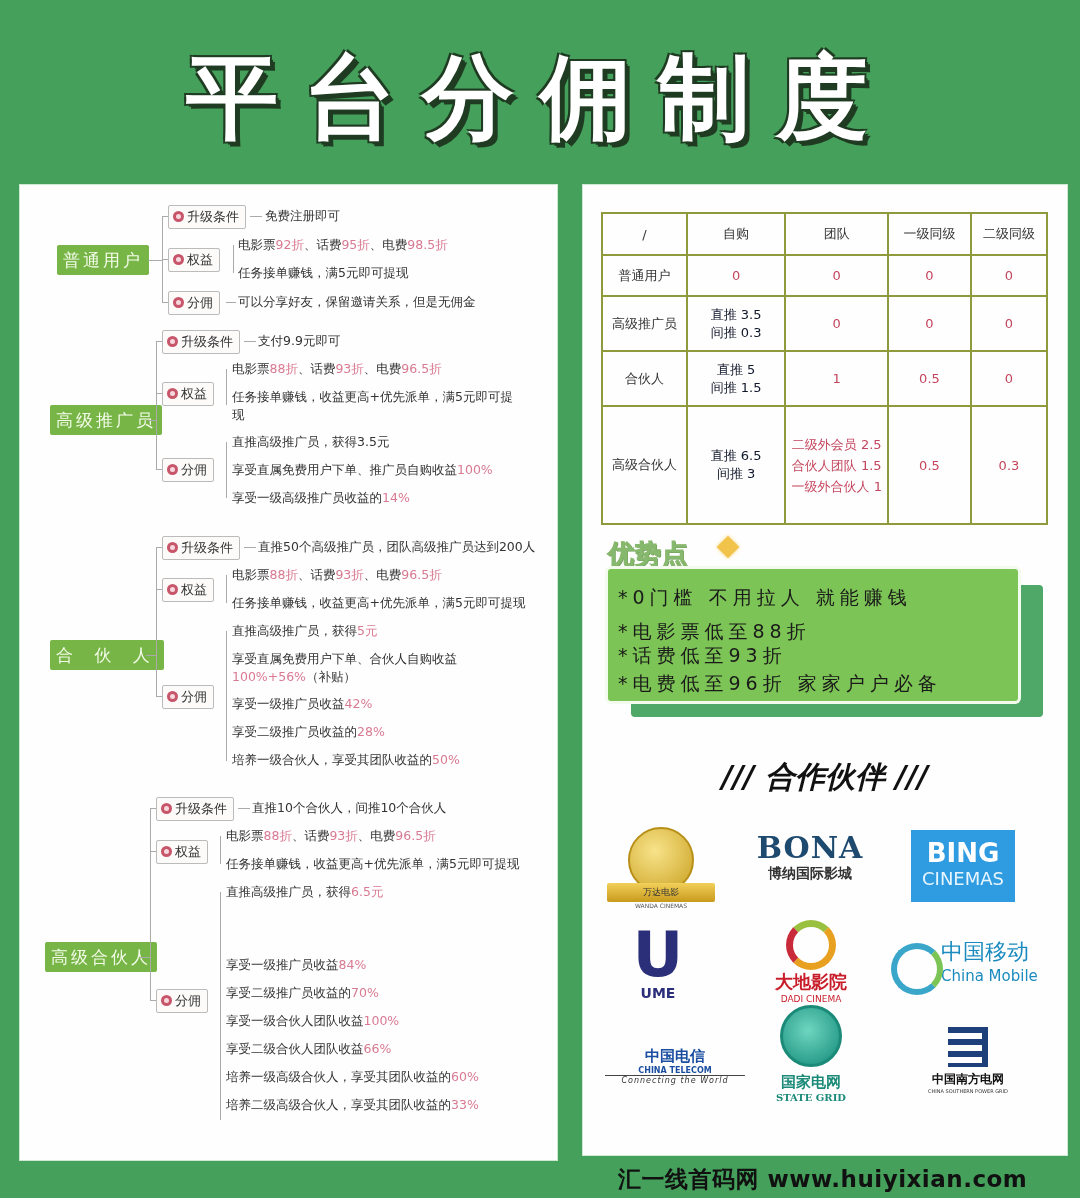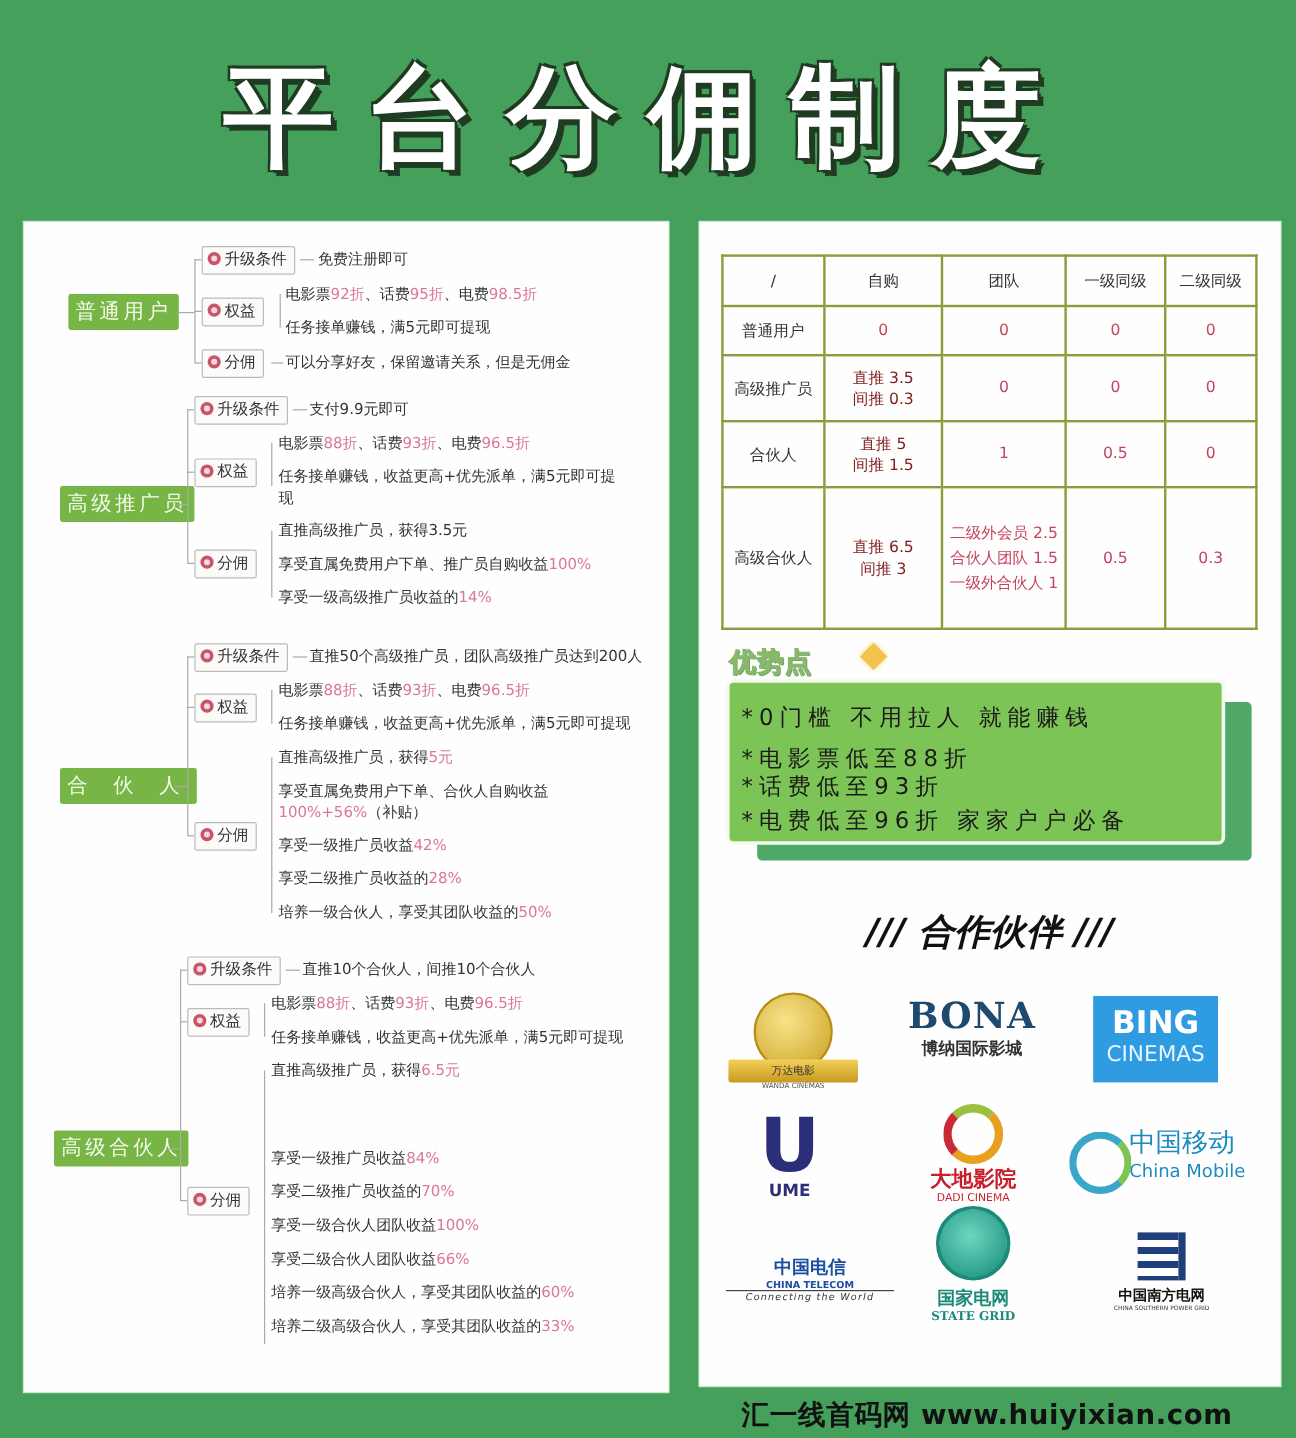--- a/index.html
+++ b/index.html
@@ -18,25 +18,25 @@
   .node{position:absolute;height:22px;line-height:22px;border:1px solid #bbb;background:#fdfafa;font-size:13px;padding:0 6px 0 4px;white-space:nowrap;color:#333;border-radius:2px;}
   .node .dot{display:inline-block;width:11px;height:11px;border-radius:50%;background:#c8566a;vertical-align:-1px;margin-right:3px;position:relative;}
   .node .dot:after{content:"";position:absolute;left:3px;top:3px;width:5px;height:5px;background:#f6d8de;border-radius:50%;}
   .leaf{position:absolute;font-size:12.5px;line-height:18px;white-space:nowrap;color:#333;}
   .leaf.wrap{white-space:normal;}
   .pink{color:#d87a92;}
 
   
   table.comm{position:absolute;left:18px;top:27px;border-collapse:collapse;width:447px;}
   table.comm td{border:2px solid #8e9a3c;text-align:center;font-size:13px;color:#333;padding:0;}
-  table.comm td.red{color:#7f1d1d;}
+  table.comm td.red{color:#0f172a;}
   table.comm td.redc{color:#c4455e;}
   .hdr td{height:40px;}
 
-  .adv-title{position:absolute;left:25px;top:352px;font-size:22px;font-weight:bold;color:#a16207;-webkit-text-stroke:1px #86b86e;text-shadow:1px 1px 0 #6a9a56;letter-spacing:1px;}
+  .adv-title{position:absolute;left:25px;top:352px;font-size:26px;font-weight:bold;color:#a16207;-webkit-text-stroke:1px #86b86e;text-shadow:1px 1px 0 #6a9a56;letter-spacing:1px;}
   .diamond{position:absolute;left:137px;top:354px;width:16px;height:16px;background:#f2c34a;transform:rotate(45deg);box-shadow:0 0 4px #f5d57a;}
   .adv-shadow{position:absolute;left:48px;top:400px;width:412px;height:132px;background:#4fa868;border-radius:4px;}
   .adv-box{position:absolute;left:25px;top:384px;width:410px;height:132px;background:#7cc455;border-radius:3px;box-shadow:0 0 0 3px #f3faee;}
   .adv-line{position:absolute;left:10px;font-size:19px;letter-spacing:5px;color:#1a1a1a;white-space:nowrap;}
 
   .partners-title{position:absolute;left:0;width:484px;top:572px;text-align:center;font-size:30px;font-weight:bold;color:#111;font-style:italic;}
   .logo{position:absolute;text-align:center;}
   .watermark{position:absolute;left:618px;top:1164px;font-size:23px;font-weight:bold;color:#111;white-space:nowrap;letter-spacing:0.5px;}
 </style>
 </head>

